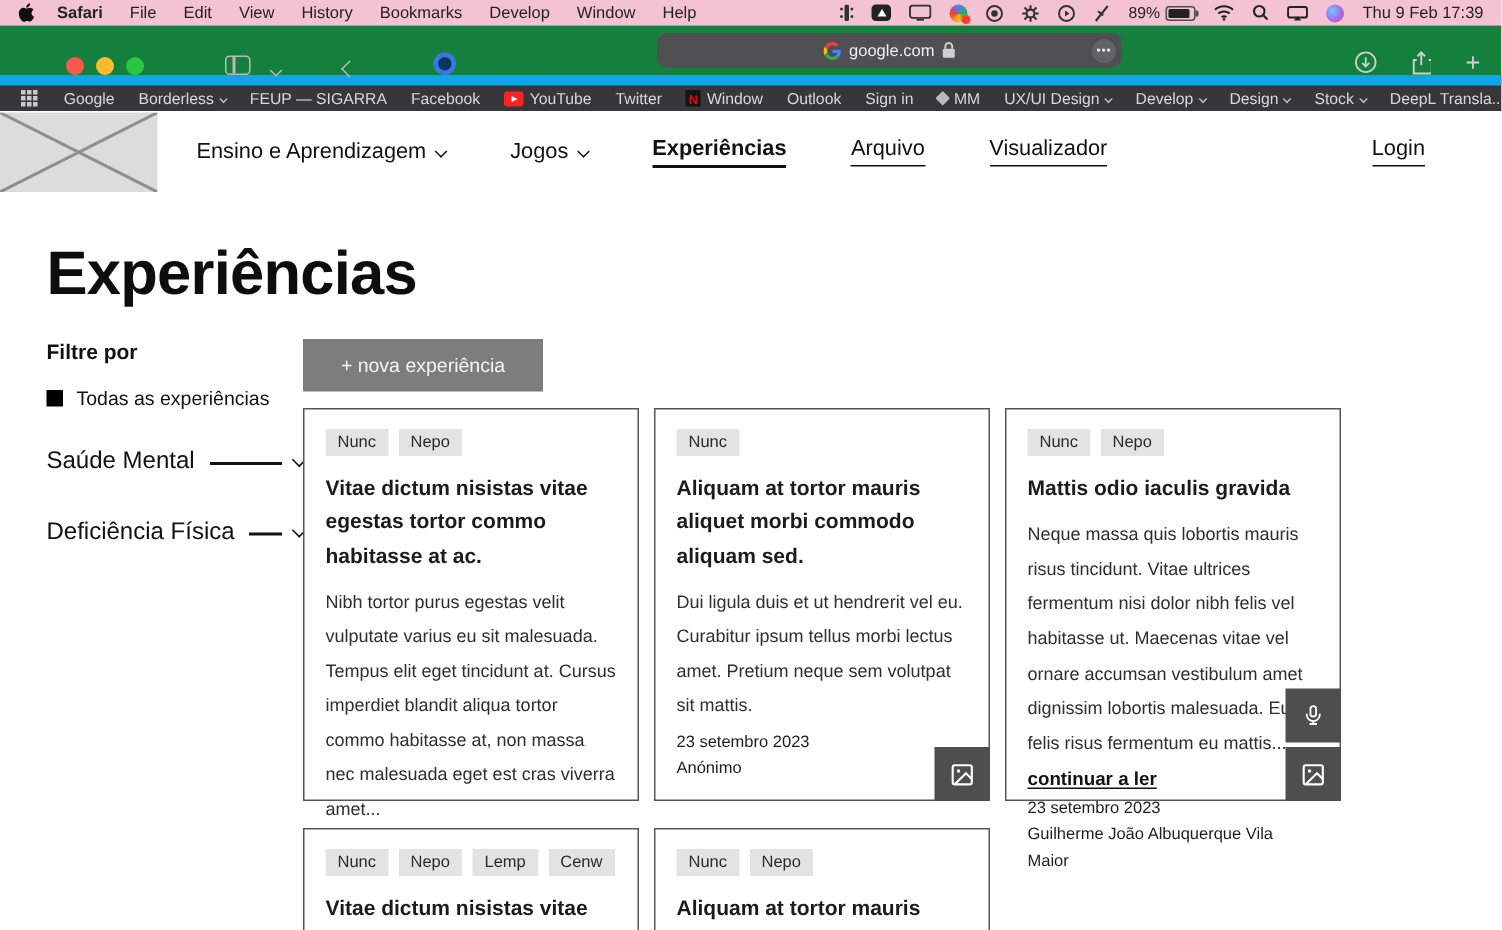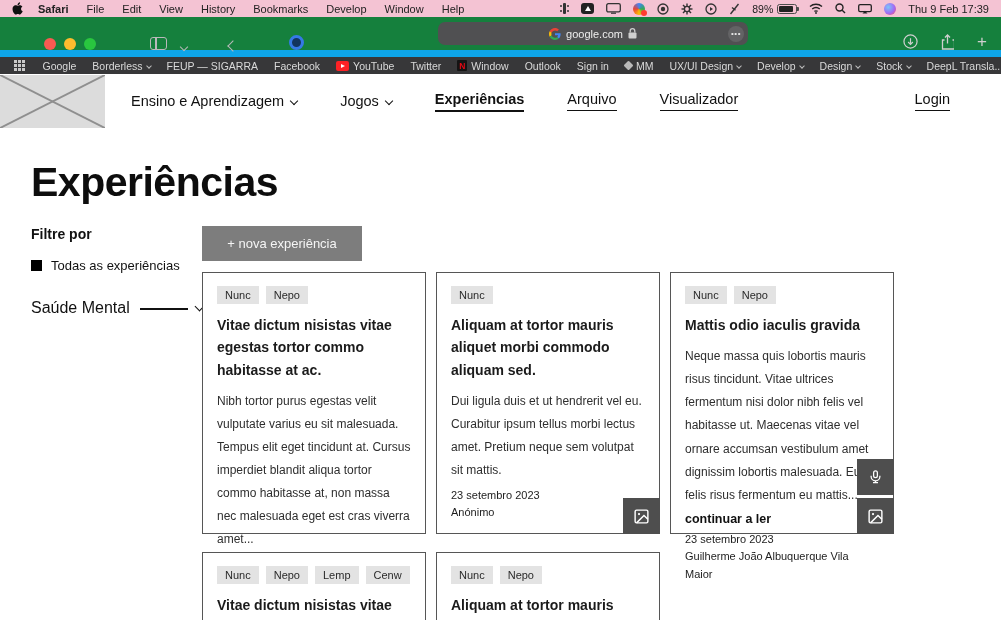--- a/index.html
+++ b/index.html
@@ -89,21 +89,21 @@
   .main-col { flex:1; }
   .new-btn { width:160px; height:35px; background:#7d7d7d; color:#f5f5f5; font-size:13px;
     display:flex; align-items:center; justify-content:center; margin-bottom:11px; cursor:pointer; }
   .cards-grid { display:grid; grid-template-columns:repeat(3,224px); gap:18px 10px; }
   .card { border:1px solid #565656; background:#fff; height:262px; padding:13px 14px 11px;
     display:flex; flex-direction:column; position:relative; }
   .tags { display:flex; gap:7px; margin-bottom:10px; }
   .tag { background:#e3e3e3; color:#2a2a2a; font-size:11px; padding:3px 8px; }
   .card-title { font-size:14px; font-weight:bold; line-height:1.6; color:#1b1b1b; margin-bottom:9px; }
   .card-body { font-size:12px; line-height:1.92; color:#2e2e2e; }
-  .read-link { font-size:12.5px; font-weight:bold; color:#111; text-underline-offset:2px; }
+  .read-link { font-size:12.5px; font-weight:bold; color:#111; text-decoration:underline; text-underline-offset:2px; }
   .read-link.block { display:inline-block; margin-top:7px; }
   .card-footer { margin-top:auto; font-size:11px; line-height:1.6; color:#1d1d1d; }
   .badge { position:absolute; right:-1px; width:37px; height:36px; background:#4e4e4e;
     display:flex; align-items:center; justify-content:center; }
   .badge.image { bottom:-1px; }
   .badge.mic { bottom:38px; }
 </style>
 </head>
 <body>
 
@@ -364,20 +364,25 @@
       <div class="all-row">
         <span class="sq"></span>
         <span>Todas as experiências</span>
       </div>
       <div id="filter-groups">
           <div class="fgroup">
             <span>Saúde Mental</span>
             <span class="line"></span>
             <span class="chev"></span>
           </div>
+          <div class="fgroup">
+            <span>Deficiência Física</span>
+            <span class="line"></span>
+            <span class="chev"></span>
+          </div>
         </div>
     </aside>
 
     <main class="main-col">
       <div class="new-btn">+ nova experiência</div>
       <div class="cards-grid" id="cards-grid">
           <article class="card">
             <div class="tags">
               <span class="tag">Nunc</span>
               <span class="tag">Nepo</span>

